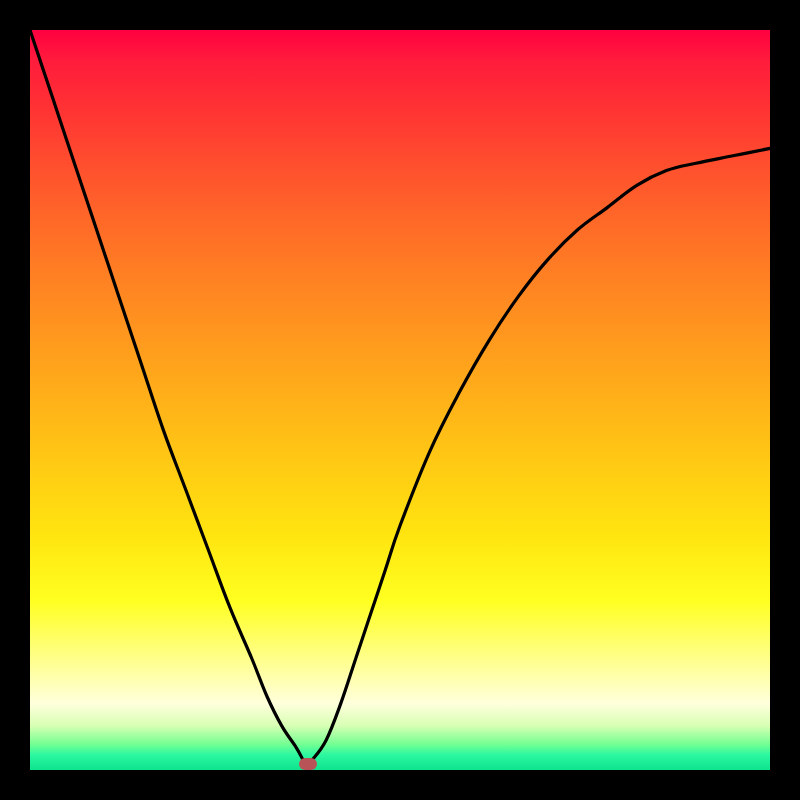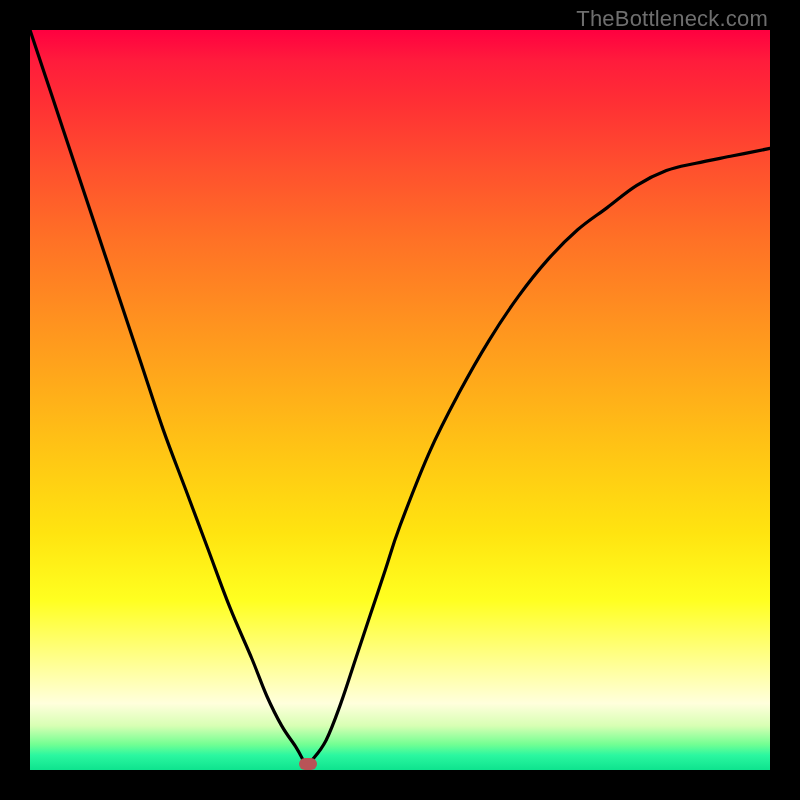--- a/index.html
+++ b/index.html
@@ -67,20 +67,19 @@
     border-radius: 6px;
     background: #b85457;
     transform: translate(-50%, -50%);
     box-shadow: none;
   }
 </style>
 </head>
 <body>
 
 <div class="frame">
-  <div class="watermark">TheBottleneck.com</div>
   <div class="plot-area">
     <svg class="curve" viewBox="0 0 740 740" preserveAspectRatio="none">
       <path id="curve-path" d="M 0.00 0.00 C 4.00 11.99, 14.21 42.62, 22.20 66.60 C 30.19 90.58, 36.41 109.22, 44.40 133.20 C 52.39 157.18, 58.61 175.82, 66.60 199.80 C 74.59 223.78, 80.81 242.42, 88.80 266.40 C 96.79 290.38, 103.01 309.02, 111.00 333.00 C 118.99 356.98, 125.21 376.96, 133.20 399.60 C 141.19 422.24, 147.41 437.49, 155.40 458.80 C 163.39 480.11, 169.61 496.69, 177.60 518.00 C 185.59 539.31, 191.81 557.22, 199.80 577.20 C 207.79 597.18, 215.34 613.02, 222.00 629.00 C 228.66 644.98, 231.47 654.01, 236.80 666.00 C 242.13 677.99, 246.27 686.28, 251.60 695.60 C 256.93 704.92, 262.40 711.41, 266.40 717.80 C 270.40 724.19, 271.80 728.19, 273.80 731.12 C 275.80 734.05, 276.17 734.08, 277.50 734.08 C 278.83 734.08, 277.87 735.38, 281.20 731.12 C 284.53 726.86, 290.67 720.79, 296.00 710.40 C 301.33 700.01, 305.47 688.05, 310.80 673.40 C 316.13 658.75, 320.27 644.98, 325.60 629.00 C 330.93 613.02, 335.07 600.58, 340.40 584.60 C 345.73 568.62, 349.87 556.18, 355.20 540.20 C 360.53 524.22, 362.01 517.11, 370.00 495.80 C 377.99 474.49, 388.94 445.78, 399.60 421.80 C 410.26 397.82, 418.54 382.58, 429.20 362.60 C 439.86 342.62, 448.14 328.12, 458.80 310.80 C 469.46 293.48, 477.74 281.05, 488.40 266.40 C 499.06 251.75, 507.34 241.39, 518.00 229.40 C 528.66 217.41, 536.94 209.12, 547.60 199.80 C 558.26 190.48, 566.54 185.59, 577.20 177.60 C 587.86 169.61, 596.14 162.06, 606.80 155.40 C 617.46 148.74, 625.74 144.60, 636.40 140.60 C 647.06 136.60, 654.01 135.86, 666.00 133.20 C 677.99 130.54, 689.68 128.46, 703.00 125.80 C 716.32 123.14, 733.34 119.73, 740.00 118.40" fill="none" stroke="#000" stroke-width="3.2" stroke-linecap="round" stroke-linejoin="round"></path>
     </svg>
     <div id="marker" class="marker" style="left: 277.5px; top: 734.08px;"></div>
   </div>
 </div>
 
 </body></html>

